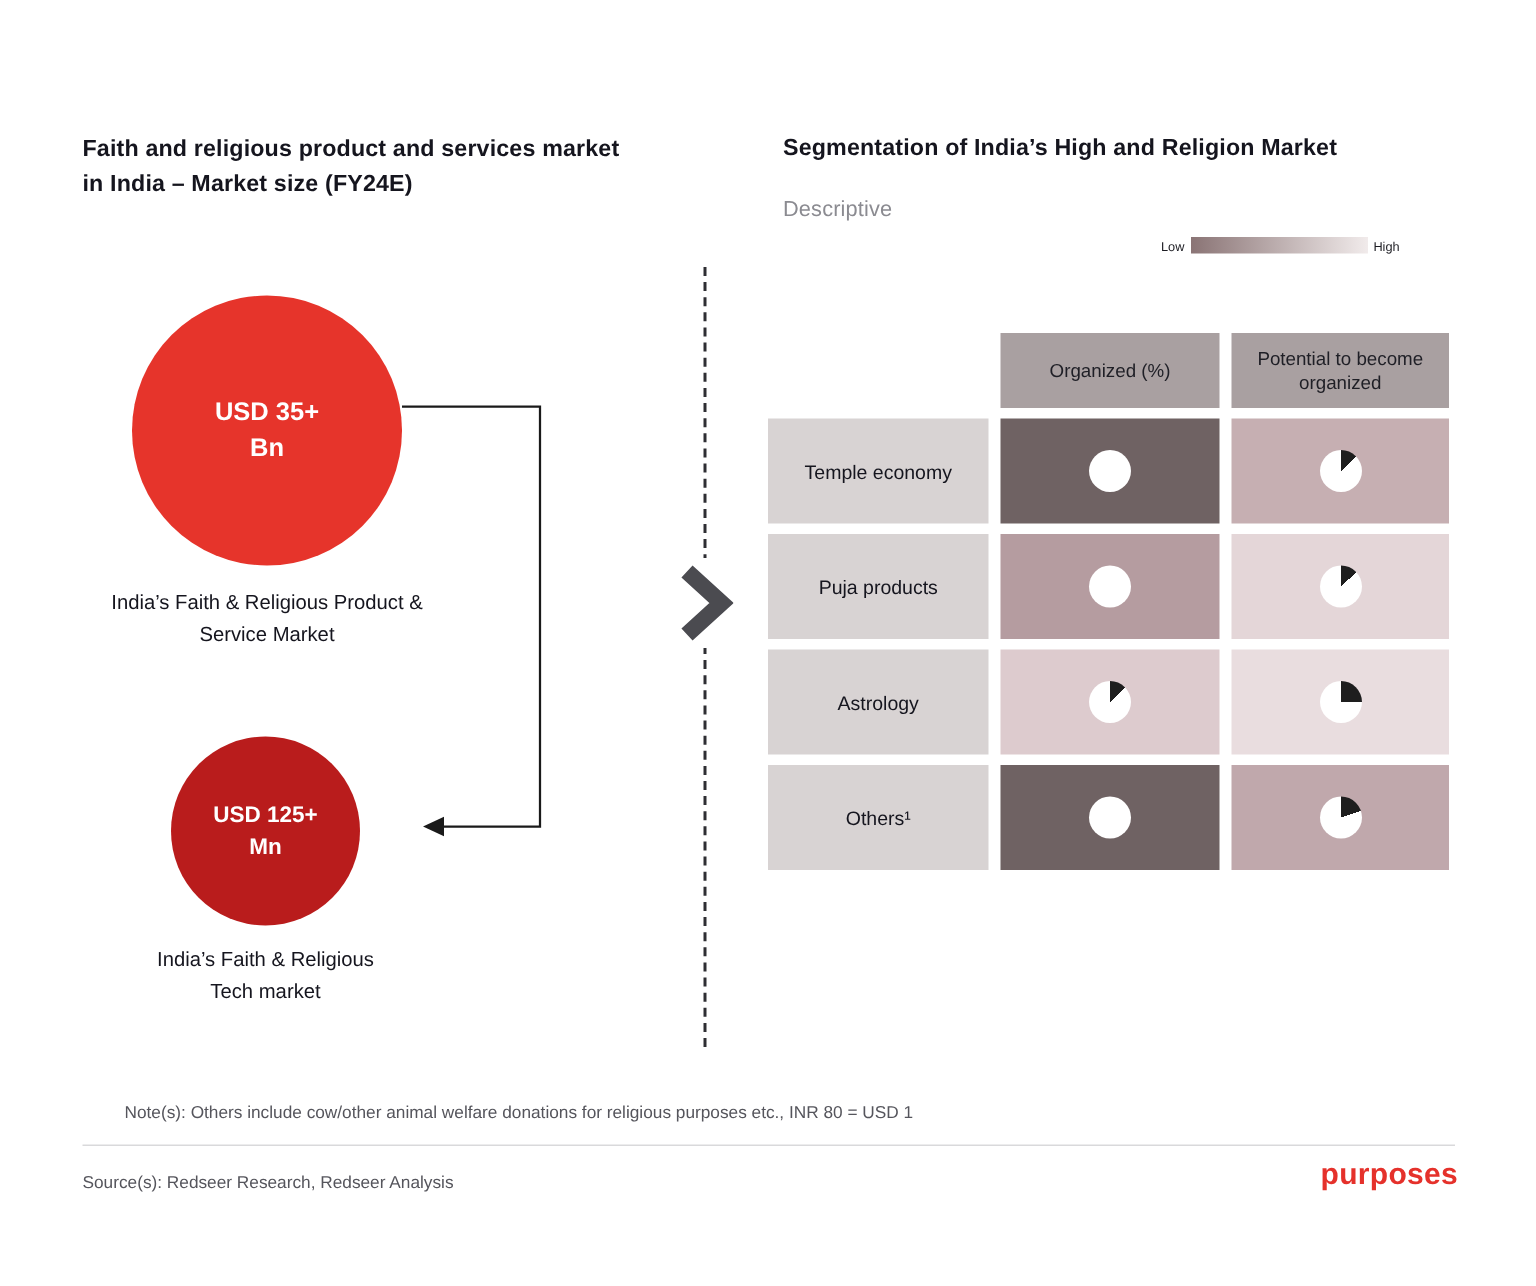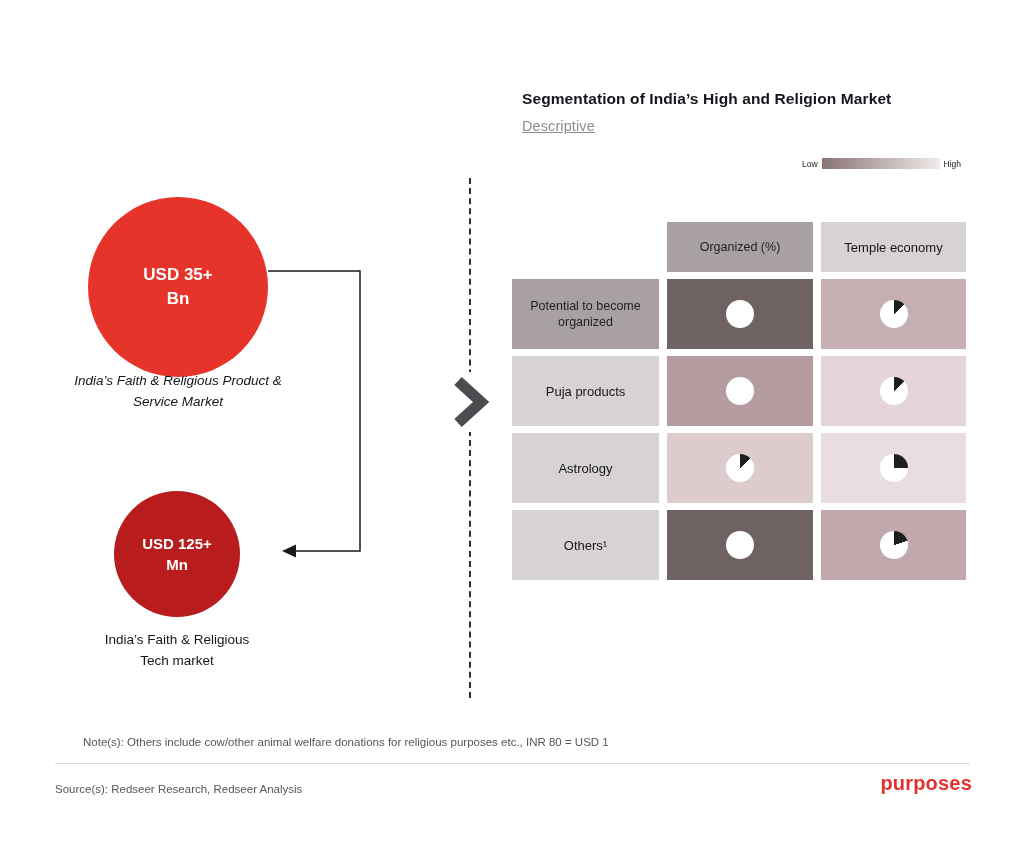--- a/index.html
+++ b/index.html
@@ -18,44 +18,44 @@
     position: absolute; left: 55px; top: 88px;
     font-size: 15.5px; font-weight: 600; line-height: 1.5;
     color: #15151e; letter-spacing: 0.1px;
   }
   .right-title {
     position: absolute; left: 522px; top: 88px;
     font-size: 15.5px; font-weight: 600; line-height: 1.4;
     color: #15151e; letter-spacing: 0.1px;
   }
   .right-subtitle {
-    font-size: 14.5px; font-weight: 500; color: #8b8b91; margin-top: 6px; text-decoration: underline;
+    font-size: 14.5px; font-weight: 500; color: #8b8b91; margin-top: 20px;
   }
 
   
   .legend {
     position: absolute; left: 774px; top: 158px;
     display: flex; align-items: center; gap: 4px;
-    font-size: 8.5px; color: #1c1c22; margin-left: 28px;
+    font-size: 8.5px; color: #1c1c22;
   }
   .legend-bar { width: 118px; height: 11px; }
 
   
   .bubble {
     position: absolute; border-radius: 50%;
     display: flex; flex-direction: column; align-items: center; justify-content: center;
     color: #ffffff; font-weight: 700; text-align: center; line-height: 1.4;
   }
   .bubble-large { left: 88px; top: 197px; width: 180px; height: 180px; font-size: 17px; }
   .bubble-small { left: 114px; top: 491px; width: 126px; height: 126px; font-size: 15px; }
   .bubble-caption {
     position: absolute; text-align: center;
     font-size: 13.5px; font-weight: 500; line-height: 1.55; color: #15151e;
   }
-  .caption-large { left: 40px; top: 371px; width: 276px; font-style: italic; }
+  .caption-large { left: 40px; top: 392px; width: 276px; }
   .caption-small { left: 60px; top: 630px; width: 234px; }
 
   .connector-svg { position: absolute; left: 260px; top: 258px; }
 
   
   .dashed-divider {
     position: absolute; left: 469px; top: 178px; height: 520px; width: 0;
     border-left: 2px dashed #2e2e33;
   }
   .chevron-wrap {
@@ -99,20 +99,24 @@
   .logo {
     position: absolute; right: 52px; top: 772px;
     font-size: 20px; font-weight: 700; color: #e5312b; letter-spacing: 0.2px;
   }
 </style>
 </head>
 <body>
 
 <div class="canvas">
 
+  <div class="left-title">
+    <div>Faith and religious product and services market</div>
+    <div>in India – Market size (FY24E)</div>
+  </div>
 
   <div class="right-title">
     <div>Segmentation of India’s High and Religion Market</div>
     <div class="right-subtitle">Descriptive</div>
   </div>
 
   <div class="legend">
     <span>Low</span>
     <span class="legend-bar" style="background: linear-gradient(to right, rgb(138, 116, 117), rgb(241, 235, 235));"></span>
     <span>High</span>
@@ -145,22 +149,22 @@
 
   <div class="chevron-wrap">
     <svg width="36" height="52" viewBox="0 0 36 52">
       <polyline points="5,5 28,26 5,47" fill="none" stroke="#4b4b50" stroke-width="11"></polyline>
     </svg>
   </div>
 
   <div class="matrix" id="matrix-grid">
       <div class="m-cell m-empty"></div>
       <div class="m-cell m-header">Organized (%)</div>
+      <div class="m-cell m-header">Potential to become organized</div>
       <div class="m-cell m-label">Temple economy</div>
-      <div class="m-cell m-header">Potential to become organized</div>
       <div class="m-cell m-data" style="background: rgb(111, 98, 99);">
         <div class="m-pie"></div>
       </div>
       <div class="m-cell m-data" style="background: rgb(198, 175, 178);">
         <div class="m-pie" style="background: conic-gradient(rgb(30, 30, 30) 0deg, rgb(30, 30, 30) 46.8deg, rgb(255, 255, 255) 0deg);"></div>
       </div>
       <div class="m-cell m-label">Puja products</div>
       <div class="m-cell m-data" style="background: rgb(181, 156, 160);">
         <div class="m-pie"></div>
       </div>

